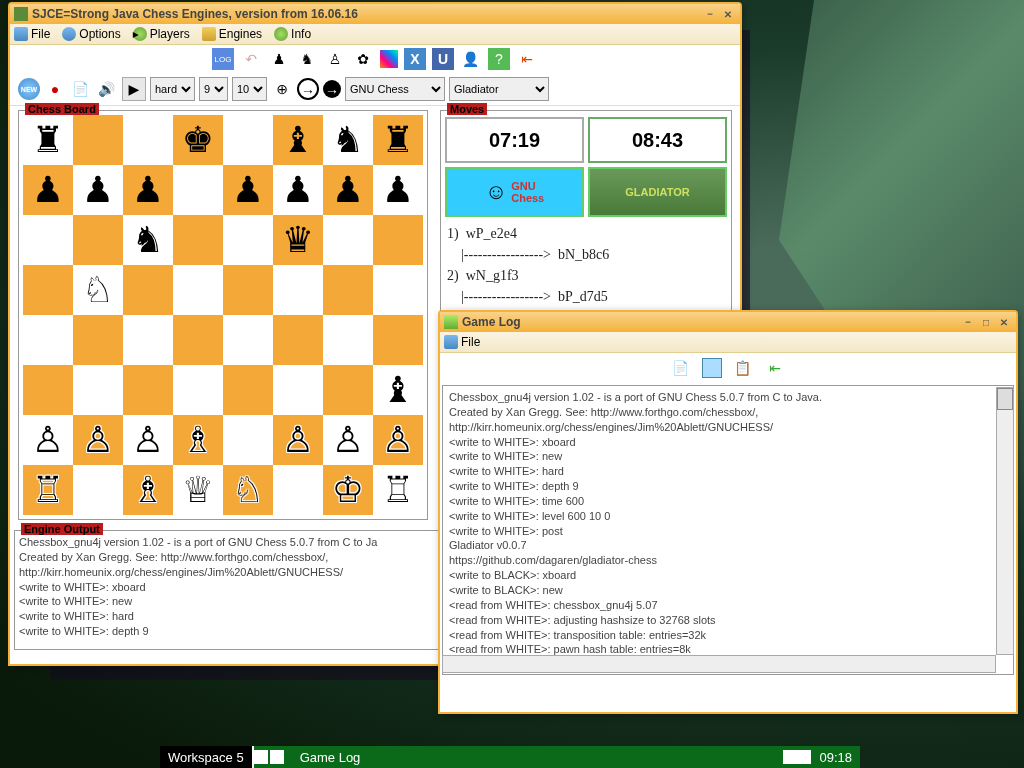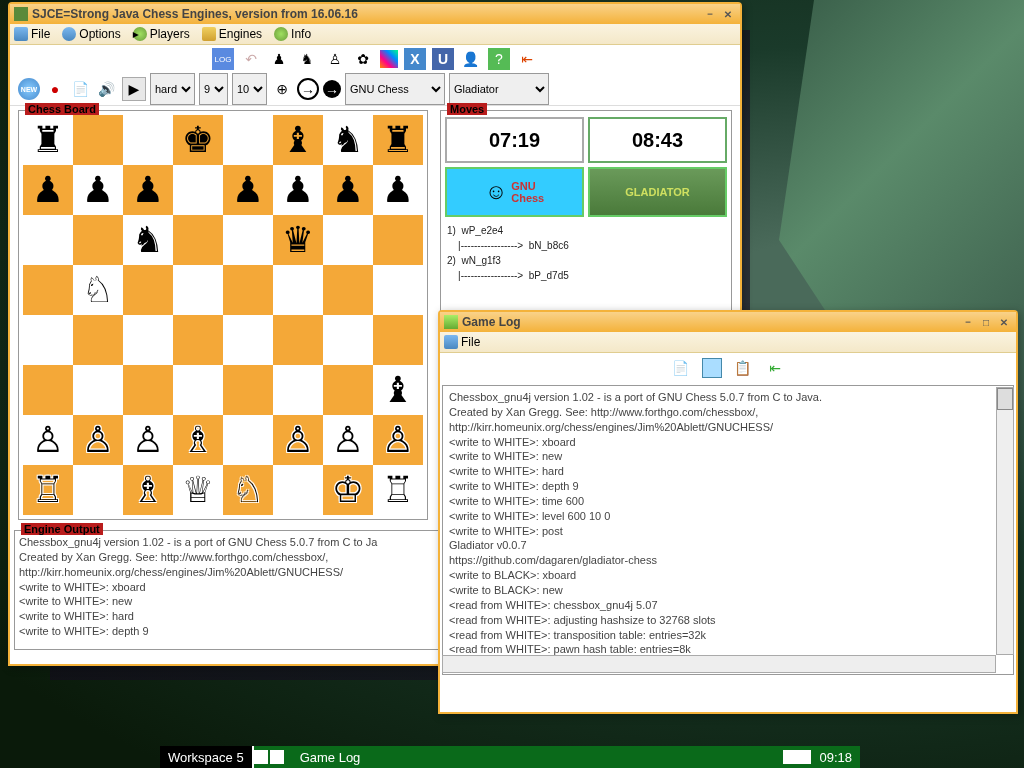--- a/index.html
+++ b/index.html
@@ -13,37 +13,37 @@
 .wc span{width:16px;height:14px;display:flex;align-items:center;justify-content:center;cursor:pointer;font-size:10px;color:#555}
 .menubar{background:linear-gradient(#faf3e0,#f4e8c8);height:20px;display:flex;padding:0 4px;gap:12px;border-bottom:1px solid #e0cd90}
 .menubar .mi{display:flex;align-items:center;gap:3px;cursor:pointer;font-size:12px}
 .mi-icon{width:14px;height:14px;display:inline-block}
 .ic-blue{background:linear-gradient(#7ab8f0,#4a88c0);border-radius:2px}
 .ic-green{background:radial-gradient(#a0e060,#6a9a3a);border-radius:50%}
 .ic-yellow{background:linear-gradient(#f0d060,#d0a030);border-radius:2px}
 .toolbar{background:#fff;height:28px;display:flex;align-items:center;justify-content:center;gap:6px;padding:0 4px}
 .tb-icon{width:22px;height:22px;display:flex;align-items:center;justify-content:center;cursor:pointer;font-size:14px}
 .toolbar2{background:#fff;height:28px;display:flex;align-items:center;gap:4px;padding:2px 8px;border-bottom:1px solid #ddd}
-select{font-size:11px;height:32px;border:1px solid #999}
+select{font-size:11px;height:24px;border:1px solid #999}
 .fieldset{border:1px solid #999;margin:0 4px 4px 4px;position:relative}
 .fieldset>.legend{position:absolute;top:-8px;left:6px;background:#b91c1c;padding:0 3px;font-weight:bold;font-size:11px}
 .main-content{display:flex;padding:4px;gap:4px}
 .board{width:400px;height:400px;display:grid;grid-template-columns:repeat(8,1fr);grid-template-rows:repeat(8,1fr)}
 .sq{display:flex;align-items:center;justify-content:center;font-size:36px;line-height:1}
 .light{background:#fff}
 .dark{background:#f4a838}
 .moves-panel{flex:1;min-width:0}
 .clocks{display:flex;gap:4px;margin-bottom:4px}
 .clock{flex:1;height:42px;border:2px solid #6a6;display:flex;align-items:center;justify-content:center;font-size:20px;font-weight:bold;background:#fff}
 .clock.inactive{border-color:#aaa}
 .engines{display:flex;gap:4px;margin-bottom:4px}
 .eng{flex:1;height:46px;border:2px solid #6c6;display:flex;align-items:center;justify-content:center;font-size:11px;font-weight:bold}
 .eng1{background:#3cf;color:#c33}
 .eng2{background:linear-gradient(#6a9a5a,#4a7a3a);color:#cfe060}
-.movelist{font-family:Liberation Sans, sans-serif;font-size:10px;padding:2px;line-height:1.5;color:#222;overflow:hidden}
+.movelist{font-family:Liberation Serif, serif;font-size:14px;padding:2px;line-height:1.5;color:#222;overflow:hidden}
 .engine-output{font-family:sans-serif;font-size:11px;color:#444;padding:4px;line-height:1.35;overflow:hidden}
 .taskbar{position:absolute;bottom:0;left:160px;width:700px;height:22px;background:#0a6a1a;color:#fff;display:flex;align-items:center;font-family:Liberation Sans, sans-serif;font-size:13px}
 .tb-seg{padding:0 8px;border-right:2px solid #fff;display:flex;align-items:center;gap:6px;height:100%}
 .tb-box{width:14px;height:14px;background:#fff;display:inline-block}
 .log-area{font-family:sans-serif;font-size:11px;color:#444;padding:4px 6px;line-height:1.35;background:#fff;overflow:auto;height:280px;border:1px solid #999;margin:2px}
 .log-toolbar{height:30px;display:flex;align-items:center;justify-content:center;gap:10px;background:#fff}
 .scrollbar{position:absolute;right:2px;top:2px;bottom:20px;width:16px;background:#eee;border:1px solid #aaa}
 .scrollbar .thumb{position:absolute;top:0;left:0;right:0;height:20px;background:#ddd;border:1px solid #888}
 .hscroll{position:absolute;left:2px;right:20px;bottom:2px;height:16px;background:#eee;border:1px solid #aaa}
 </style>

